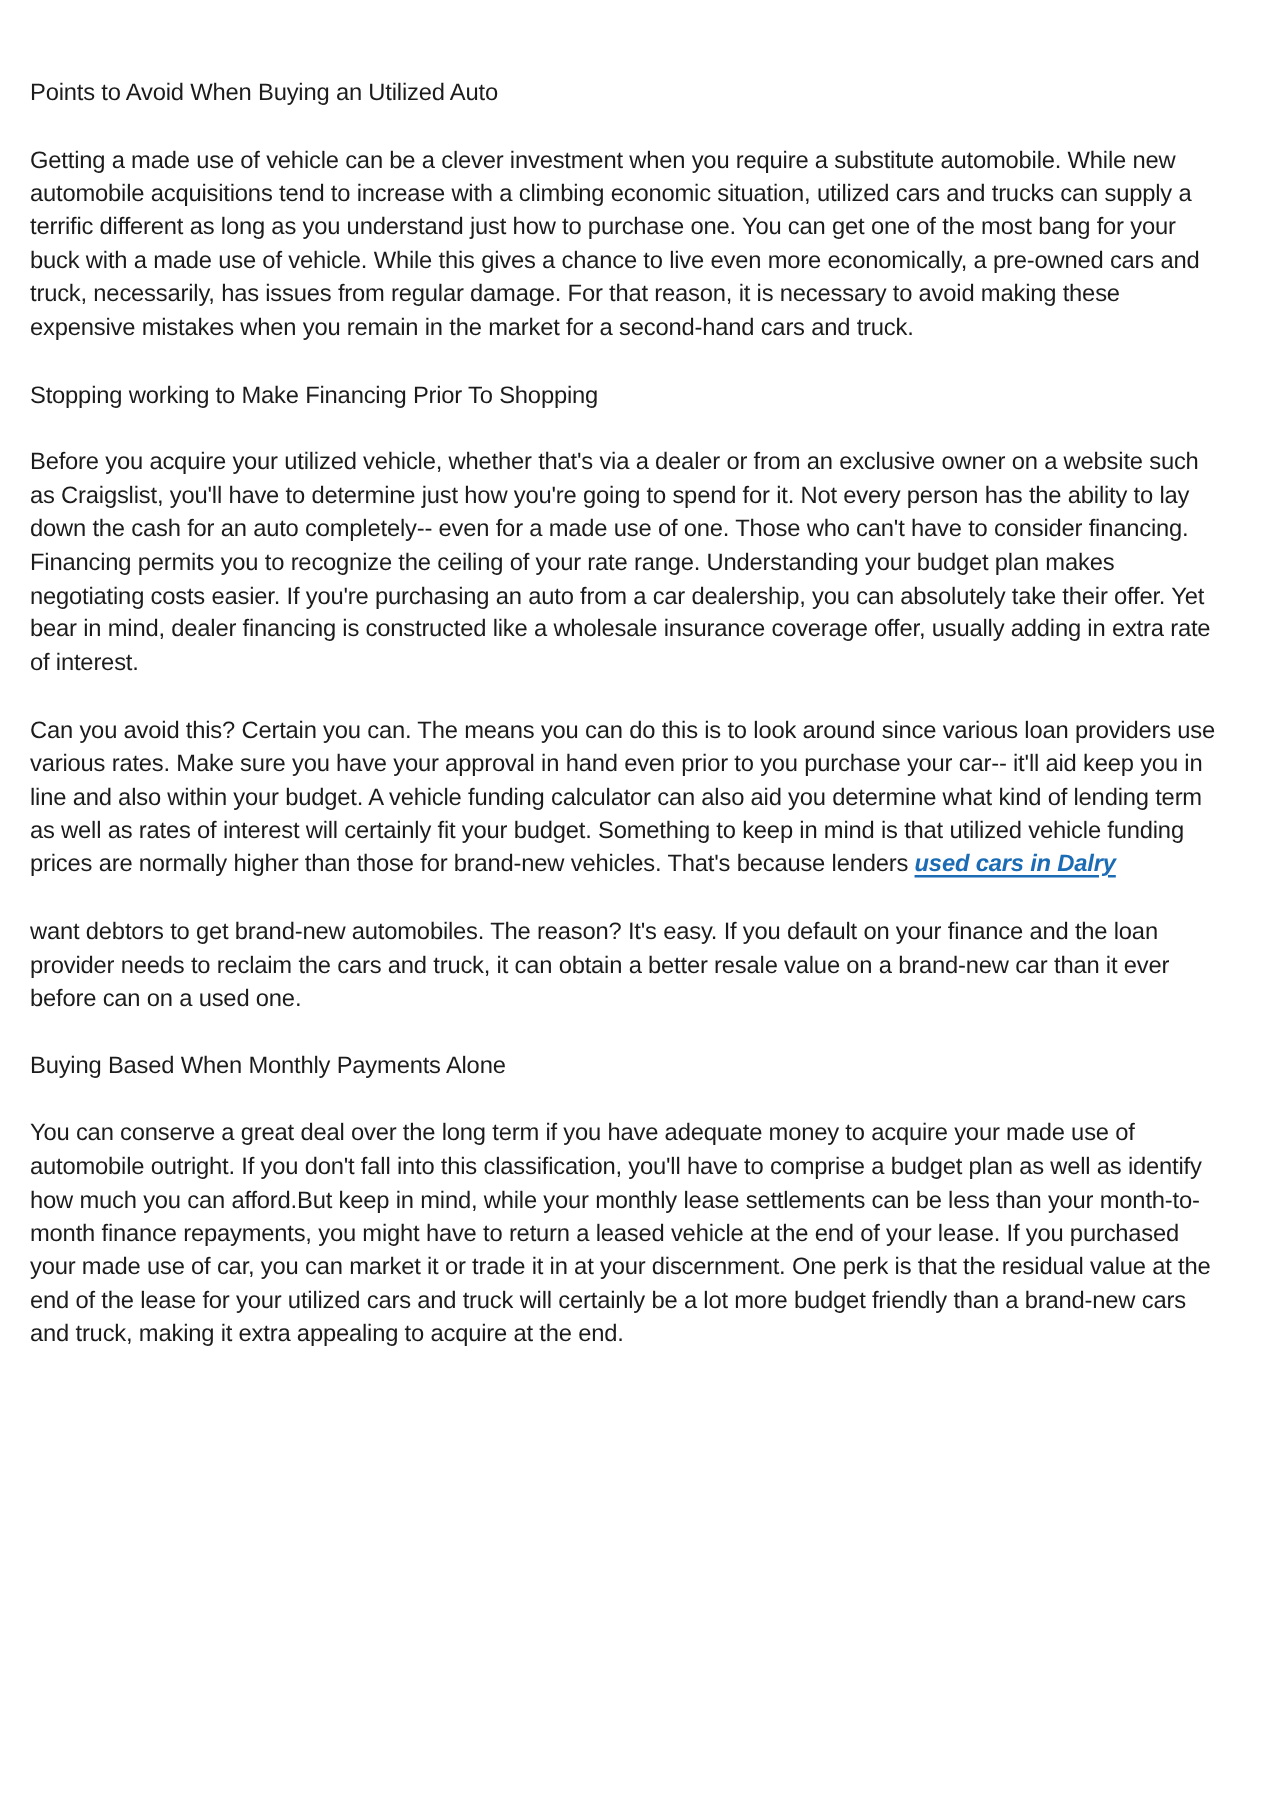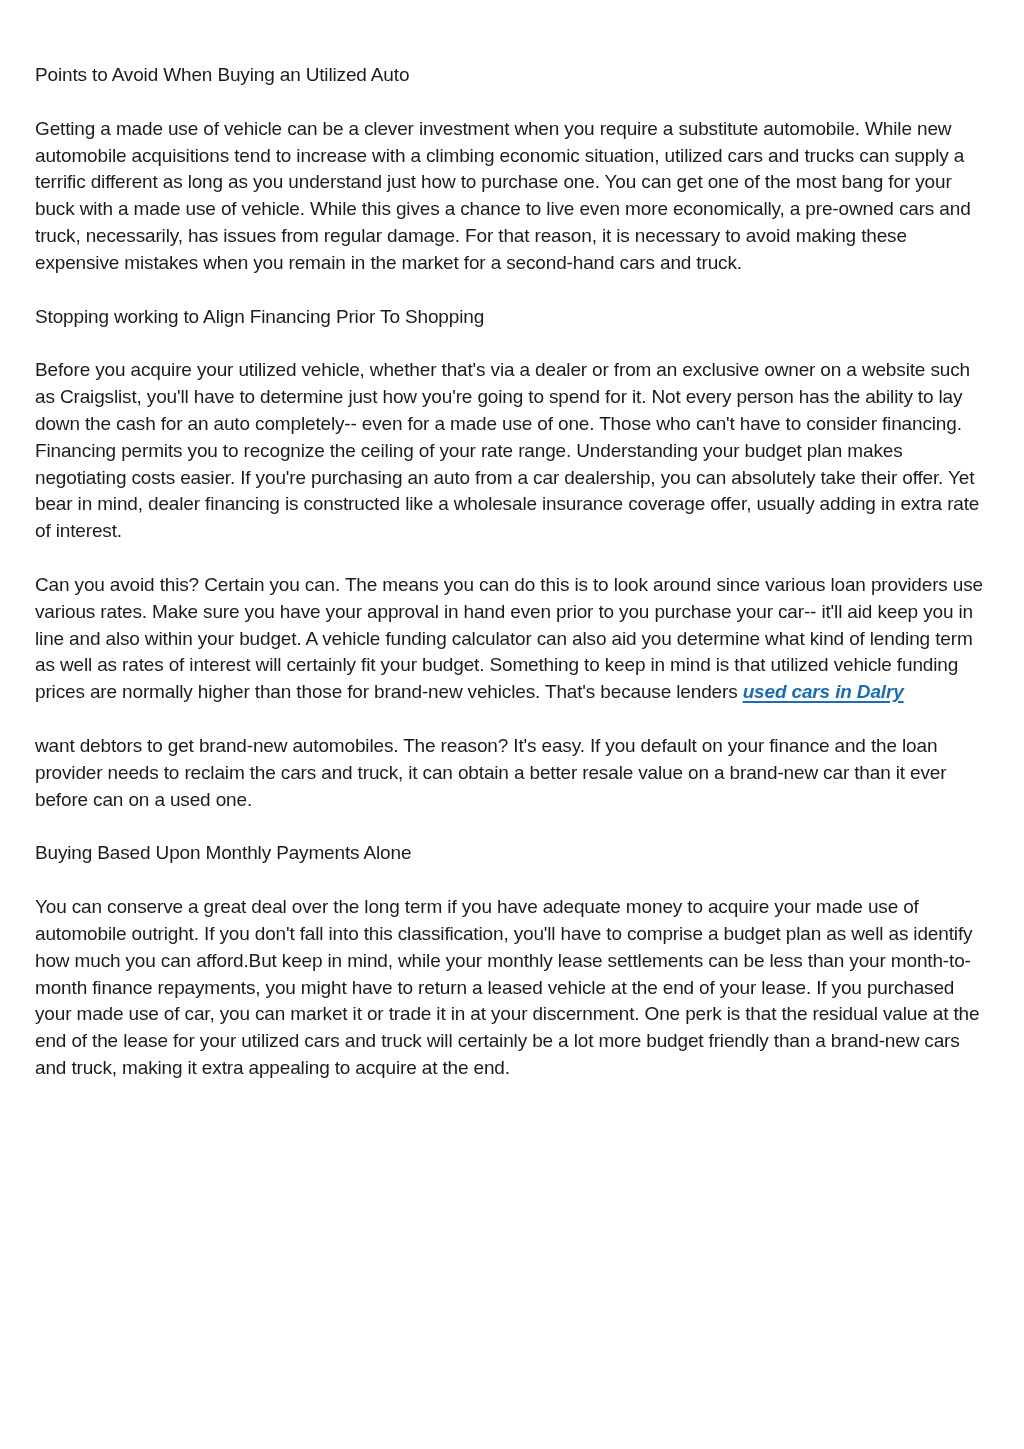--- a/index.html
+++ b/index.html
@@ -12,21 +12,21 @@
     height: 1449px;
     position: relative;
     overflow: hidden;
     font-family: "Liberation Sans", "DejaVu Sans", sans-serif;
   }
   .page {
     width: 1024px;
     height: 1449px;
     background: #ffffff;
     box-sizing: border-box;
-    padding: 62px 36px 0 35px;
+    padding: 62px 36px 0 24px;
   }
   .content {
     width: 953px;
     color: var(--text-color, #1c1c1c);
     font-size: 19px;
     line-height: 26.8px;
     letter-spacing: -0.15px;
   }
   .content p {
     margin: 0 0 27px 0;
@@ -44,20 +44,20 @@
     cursor: pointer;
   }
 </style>
 </head>
 <body>
 
 <main class="page">
   <div class="content" id="doc">
       <p class="heading"><span>Points to Avoid When Buying an Utilized Auto</span></p>
       <p class="paragraph"><span>Getting a made use of vehicle can be a clever investment when you require a substitute automobile. While new automobile acquisitions tend to increase with a climbing economic situation, utilized cars and trucks can supply a terrific different as long as you understand just how to purchase one. You can get one of the most bang for your buck with a made use of vehicle. While this gives a chance to live even more economically, a pre-owned cars and truck, necessarily, has issues from regular damage. For that reason, it is necessary to avoid making these expensive mistakes when you remain in the market for a second-hand cars and truck.</span></p>
-      <p class="heading"><span>Stopping working to Align Financing Prior To Shopping</span></p>
+      <p class="heading"><span>Stopping working to Make Financing Prior To Shopping</span></p>
       <p class="paragraph"><span>Before you acquire your utilized vehicle, whether that's via a dealer or from an exclusive owner on a website such as Craigslist, you'll have to determine just how you're going to spend for it. Not every person has the ability to lay down the cash for an auto completely-- even for a made use of one. Those who can't have to consider financing. Financing permits you to recognize the ceiling of your rate range. Understanding your budget plan makes negotiating costs easier. If you're purchasing an auto from a car dealership, you can absolutely take their offer. Yet bear in mind, dealer financing is constructed like a wholesale insurance coverage offer, usually adding in extra rate of interest.</span></p>
       <p class="paragraph"><span>Can you avoid this? Certain you can. The means you can do this is to look around since various loan providers use various rates. Make sure you have your approval in hand even prior to you purchase your car-- it'll aid keep you in line and also within your budget. A vehicle funding calculator can also aid you determine what kind of lending term as well as rates of interest will certainly fit your budget. Something to keep in mind is that utilized vehicle funding prices are normally higher than those for brand-new vehicles. That's because lenders </span><a class="doclink" href="#">used cars in Dalry</a></p>
       <p class="paragraph"><span>want debtors to get brand-new automobiles. The reason? It's easy. If you default on your finance and the loan provider needs to reclaim the cars and truck, it can obtain a better resale value on a brand-new car than it ever before can on a used one.</span></p>
-      <p class="heading"><span>Buying Based Upon Monthly Payments Alone</span></p>
+      <p class="heading"><span>Buying Based When Monthly Payments Alone</span></p>
       <p class="paragraph"><span>You can conserve a great deal over the long term if you have adequate money to acquire your made use of automobile outright. If you don't fall into this classification, you'll have to comprise a budget plan as well as identify how much you can afford.But keep in mind, while your monthly lease settlements can be less than your month-to-month finance repayments, you might have to return a leased vehicle at the end of your lease. If you purchased your made use of car, you can market it or trade it in at your discernment. One perk is that the residual value at the end of the lease for your utilized cars and truck will certainly be a lot more budget friendly than a brand-new cars and truck, making it extra appealing to acquire at the end.</span></p>
     </div>
 </main>
 
 </body></html>

